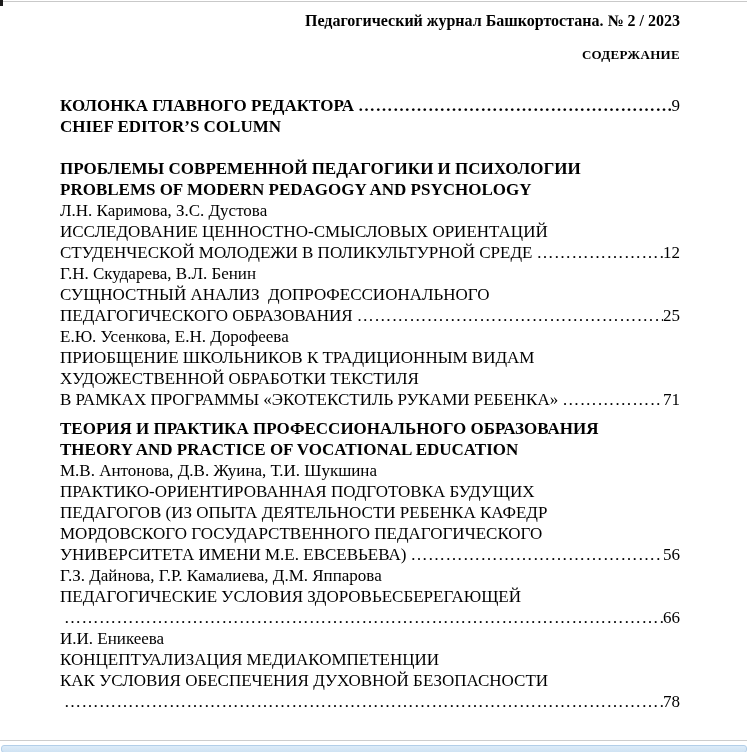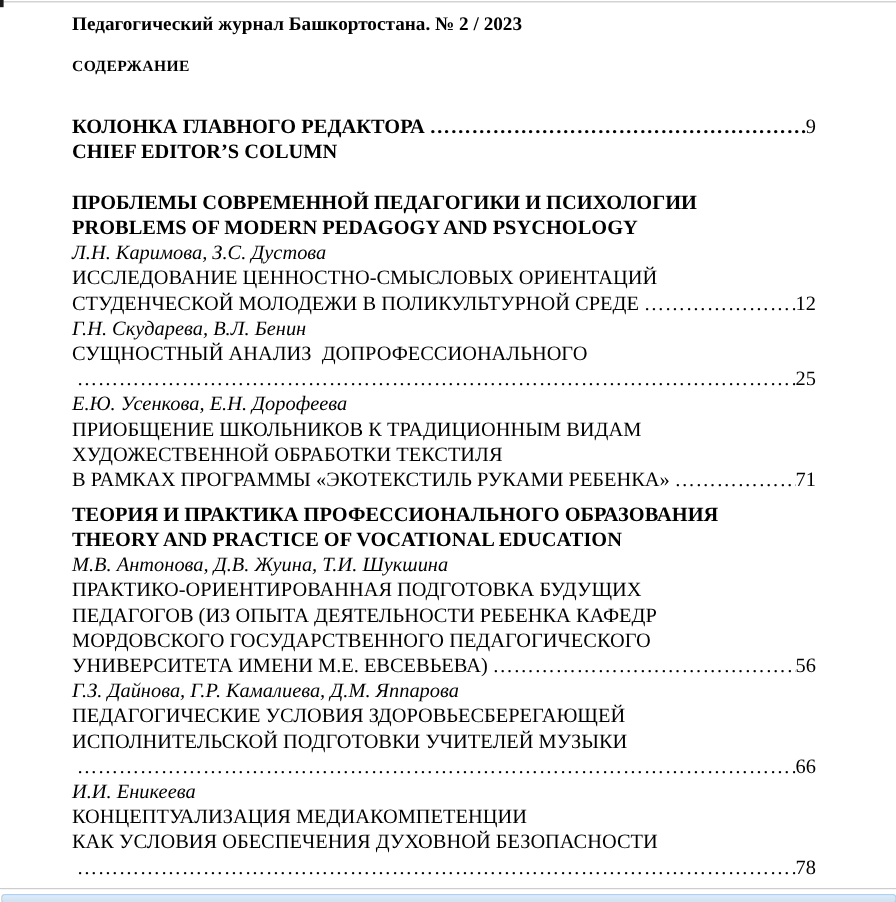--- a/index.html
+++ b/index.html
@@ -20,22 +20,22 @@
     background: #1a1a1a;
   }
   .content {
     position: absolute; left: 60px; top: 10px; width: 620px;
   }
   .line {
     font-size: 17px; line-height: 21px; min-height: 21px;
     white-space: pre;
   }
   .bold { font-weight: bold; }
-  .authors { font-style: italic; }
-  .center { text-align: left; }
+  .authors { }
+  .center { text-align: right; }
   .journal-header { font-size: 16px; font-weight: bold; }
   .toc-title { margin-top: 13px; font-size: 13px; font-weight: bold; letter-spacing: 0.3px; }
   .editor-block { margin-top: 30px; }
   .section-a { margin-top: 21px; }
   .section-b { margin-top: 8px; }
   .leaderline { display: flex; align-items: center; }
   .leaderline .txt { white-space: pre; flex: 0 0 auto; }
   .leader {
     flex: 1 1 auto; overflow: hidden; white-space: nowrap;
     margin-left: 4px; letter-spacing: 0.5px;
@@ -88,20 +88,21 @@
         <span class="txt">СТУДЕНЧЕСКОЙ МОЛОДЕЖИ В ПОЛИКУЛЬТУРНОЙ СРЕДЕ</span>
         <span class="leader">……………………………………………………………………………………………………………………………………</span>
         <span class="pagenum">12</span>
       </div>
     </div>
 
     <div>
       <div class="line authors">Г.Н. Скударева, В.Л. Бенин</div>
       <div class="line">СУЩНОСТНЫЙ АНАЛИЗ  ДОПРОФЕССИОНАЛЬНОГО</div>
       <div class="line leaderline">
+        <span class="txt">ПЕДАГОГИЧЕСКОГО ОБРАЗОВАНИЯ</span>
         <span class="leader">……………………………………………………………………………………………………………………………………</span>
         <span class="pagenum">25</span>
       </div>
     </div>
 
     <div>
       <div class="line authors">Е.Ю. Усенкова, Е.Н. Дорофеева</div>
       <div class="line">ПРИОБЩЕНИЕ ШКОЛЬНИКОВ К ТРАДИЦИОННЫМ ВИДАМ</div>
       <div class="line">ХУДОЖЕСТВЕННОЙ ОБРАБОТКИ ТЕКСТИЛЯ</div>
       <div class="line leaderline">
@@ -124,21 +125,20 @@
       <div class="line leaderline">
         <span class="txt">УНИВЕРСИТЕТА ИМЕНИ М.Е. ЕВСЕВЬЕВА)</span>
         <span class="leader">……………………………………………………………………………………………………………………………………</span>
         <span class="pagenum">56</span>
       </div>
     </div>
 
     <div>
       <div class="line authors">Г.З. Дайнова, Г.Р. Камалиева, Д.М. Яппарова</div>
       <div class="line">ПЕДАГОГИЧЕСКИЕ УСЛОВИЯ ЗДОРОВЬЕСБЕРЕГАЮЩЕЙ</div>
-      <div class="line">ИСПОЛНИТЕЛЬСКОЙ ПОДГОТОВКИ УЧИТЕЛЕЙ МУЗЫКИ</div>
       <div class="line leaderline">
         <span class="leader">……………………………………………………………………………………………………………………………………</span>
         <span class="pagenum">66</span>
       </div>
     </div>
 
     <div>
       <div class="line authors">И.И. Еникеева</div>
       <div class="line">КОНЦЕПТУАЛИЗАЦИЯ МЕДИАКОМПЕТЕНЦИИ</div>
       <div class="line">КАК УСЛОВИЯ ОБЕСПЕЧЕНИЯ ДУХОВНОЙ БЕЗОПАСНОСТИ</div>

